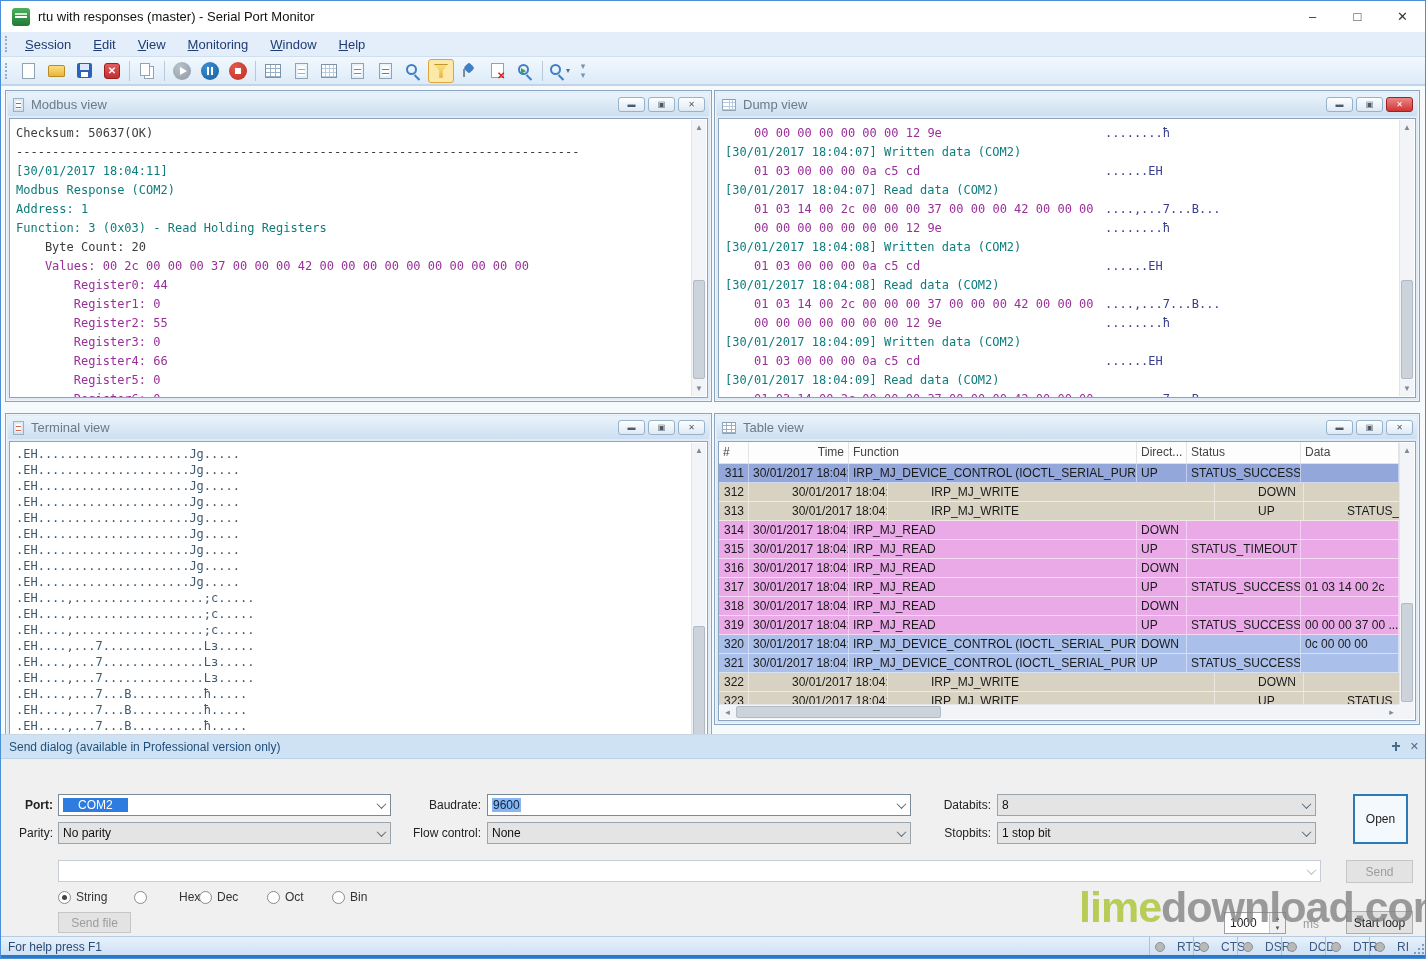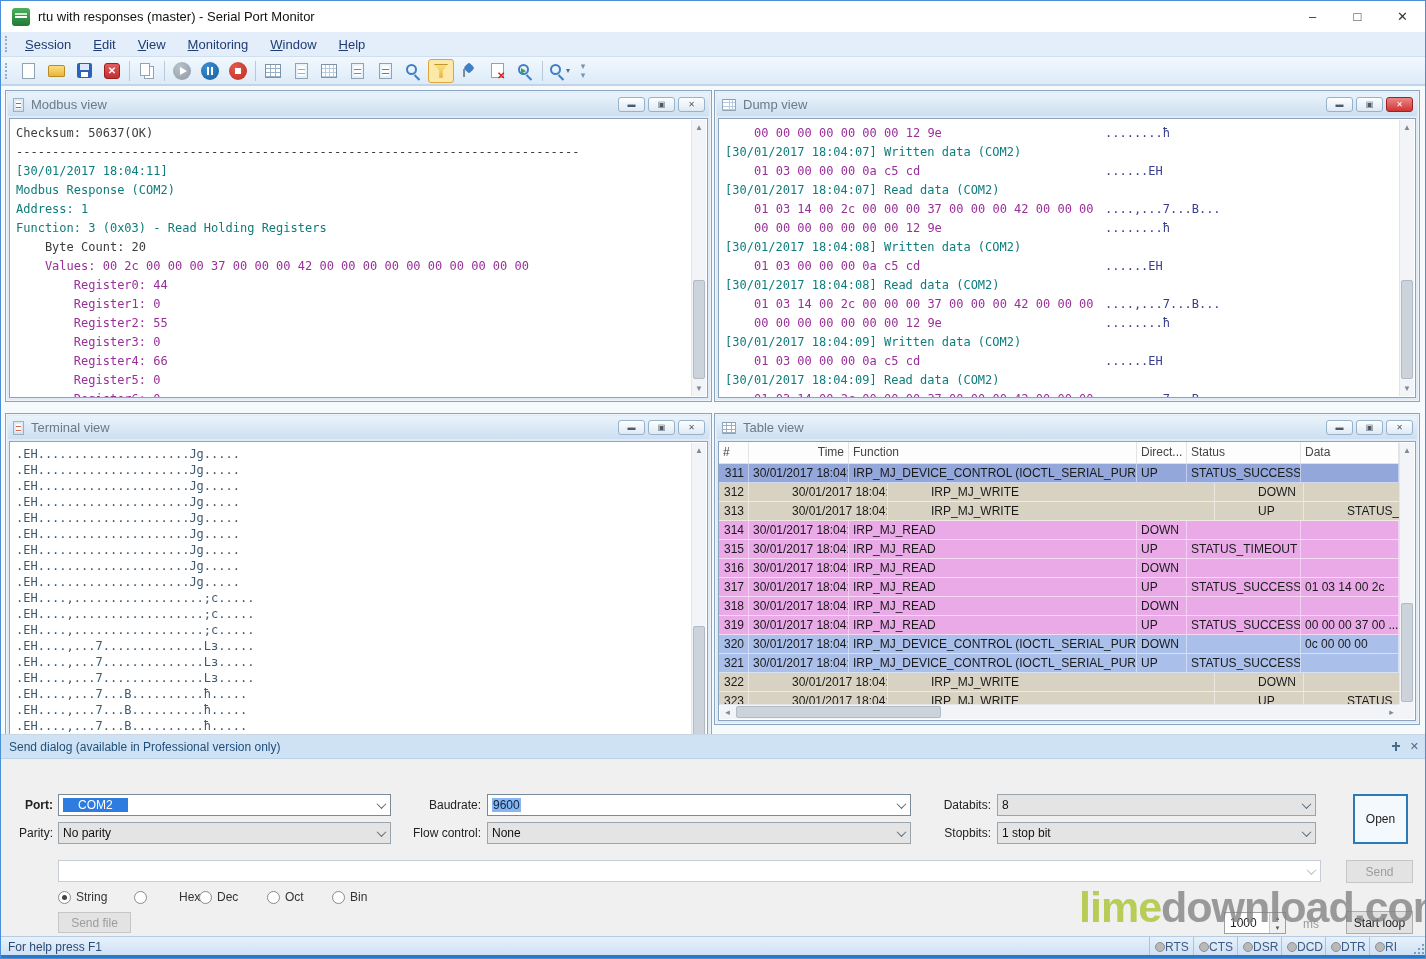--- a/index.html
+++ b/index.html
@@ -141,21 +141,21 @@
   .spinner{position:absolute;width:62px;height:22px;border:1px solid #9aa0a6;background:#fff;font-size:12px;color:#222;
            display:flex;align-items:center;padding-left:5px;}
   .spinbtns{margin-left:auto;width:16px;align-self:stretch;border-left:1px solid #c8c8c8;display:flex;flex-direction:column;}
   .spinbtns span{flex:1;display:flex;align-items:center;justify-content:center;font-size:6px;color:#555;background:#f0f0f0;}
   
   .statusbar{position:absolute;left:0;top:935px;width:1426px;height:21px;background:linear-gradient(#e7f1fb,#cbdff4);
              border-top:1px solid #b6cce2;display:flex;align-items:center;font-size:12px;color:#2c4a74;}
   .sb-help{flex:1;padding-left:7px;}
   .seg{border-left:1px solid #aac2dc;height:100%;display:flex;align-items:center;padding-left:8px;color:#3d5a82;}
   .seg.s0{width:126px;} .seg.s1{width:114px;} .seg.s2{width:113px;} .seg.s3{width:90px;}
-  .led{border-left:1px solid #aac2dc;height:100%;display:flex;align-items:center;gap:0;width:44px;padding-left:5px;color:#3d5a82;}
+  .led{border-left:1px solid #aac2dc;height:100%;display:flex;align-items:center;gap:12px;width:44px;padding-left:5px;color:#3d5a82;}
   .dot{width:10px;height:10px;border-radius:50%;background:#b9b9b9;border:1px solid #8f8f8f;flex:none;}
   .sbgrip{width:14px;height:100%;position:relative;}
   .sbgrip::after{content:"";position:absolute;right:3px;bottom:3px;width:2px;height:2px;background:#7d9cc0;
      box-shadow:-4px 0 #7d9cc0,0 -4px #7d9cc0,-4px -4px #7d9cc0,-8px 0 #7d9cc0,0 -8px #7d9cc0;}
   .bottomedge{position:absolute;left:0;bottom:0;width:100%;height:3px;background:#2c78c8;}
   
   .watermark{position:absolute;left:1078px;top:882px;font-size:43px;font-weight:bold;letter-spacing:-1px;
              pointer-events:none;z-index:60;font-family:"Liberation Sans",sans-serif;}
   .wm-a{color:rgba(173,199,60,.85);} .wm-b{color:rgba(128,128,128,.78);}
 </style>

